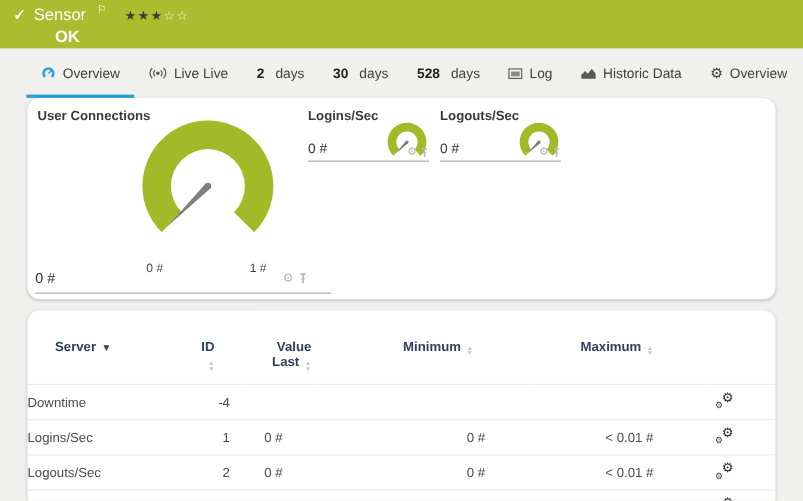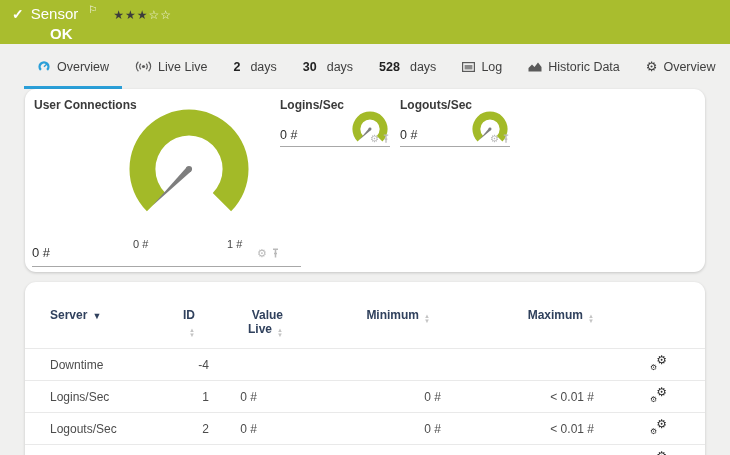--- a/index.html
+++ b/index.html
@@ -48,21 +48,21 @@
   .mini-tools { position:absolute; right:0; top:36px; display:flex; align-items:center; gap:3px; color:#b9b9b9; }
   .mini-tools .glyph-gear { font-size:10px; line-height:10px; }
 
   
   table { width:100%; border-collapse:collapse; table-layout:fixed; }
   th { color:#30415d; font-size:12px; font-weight:bold; text-align:right; vertical-align:top; padding:26px 0 10px; line-height:14px; }
   th.c-channel { text-align:left; padding-left:25px; }
   th.c-id { padding-right:30px; } th.c-last { padding-right:4px; }
   th.c-min { padding-right:57px; } th.c-max { padding-right:50px; }
   td { font-size:12px; color:#4c4c4c; padding:7px 0; border-top:1px solid #e9e9e9; text-align:right; height:27px; vertical-align:middle; }
-  td.c-channel { text-align:left; padding-left:25px; }
+  td.c-channel { text-align:left; }
   td.c-id { padding-right:16px; } td.c-last { padding-right:30px; }
   td.c-min { padding-right:46px; } td.c-max { padding-right:50px; }
   td.c-set { padding-right:38px; }
   tbody tr:last-child td { border-bottom:1px solid #e9e9e9; }
   .sorted { font-size:9px; margin-left:5px; color:#30415d; }
   .sort { display:inline-flex; flex-direction:column; margin-left:5px; vertical-align:1px; }
   .sort i { font-style:normal; font-size:6px; line-height:5px; color:#c4c4c4; }
   .chan-gears { position:relative; display:inline-block; width:17px; height:14px; color:#2f2f2f; cursor:pointer; }
   .chan-gears .g-big { position:absolute; right:0; top:-3px; font-size:12px; }
   .chan-gears .g-small { position:absolute; left:0; bottom:-2px; font-size:8px; }
@@ -192,21 +192,21 @@
       </colgroup>
       <thead>
         <tr>
           <th class="c-channel"><span>Server</span><span class="sorted">▼</span></th>
           <th class="c-id"><span>ID</span><span class="sort">
                 <i>▲</i>
                 <i>▼</i>
               </span></th>
           <th class="c-last">
               <div>Value</div>
-              <div><span>Live</span><span class="sort">
+              <div><span>Last</span><span class="sort">
                   <i>▲</i>
                   <i>▼</i>
                 </span></div>
             </th>
           <th class="c-min"><span>Minimum</span><span class="sort">
                 <i>▲</i>
                 <i>▼</i>
               </span></th>
           <th class="c-max"><span>Maximum</span><span class="sort">
                 <i>▲</i>

